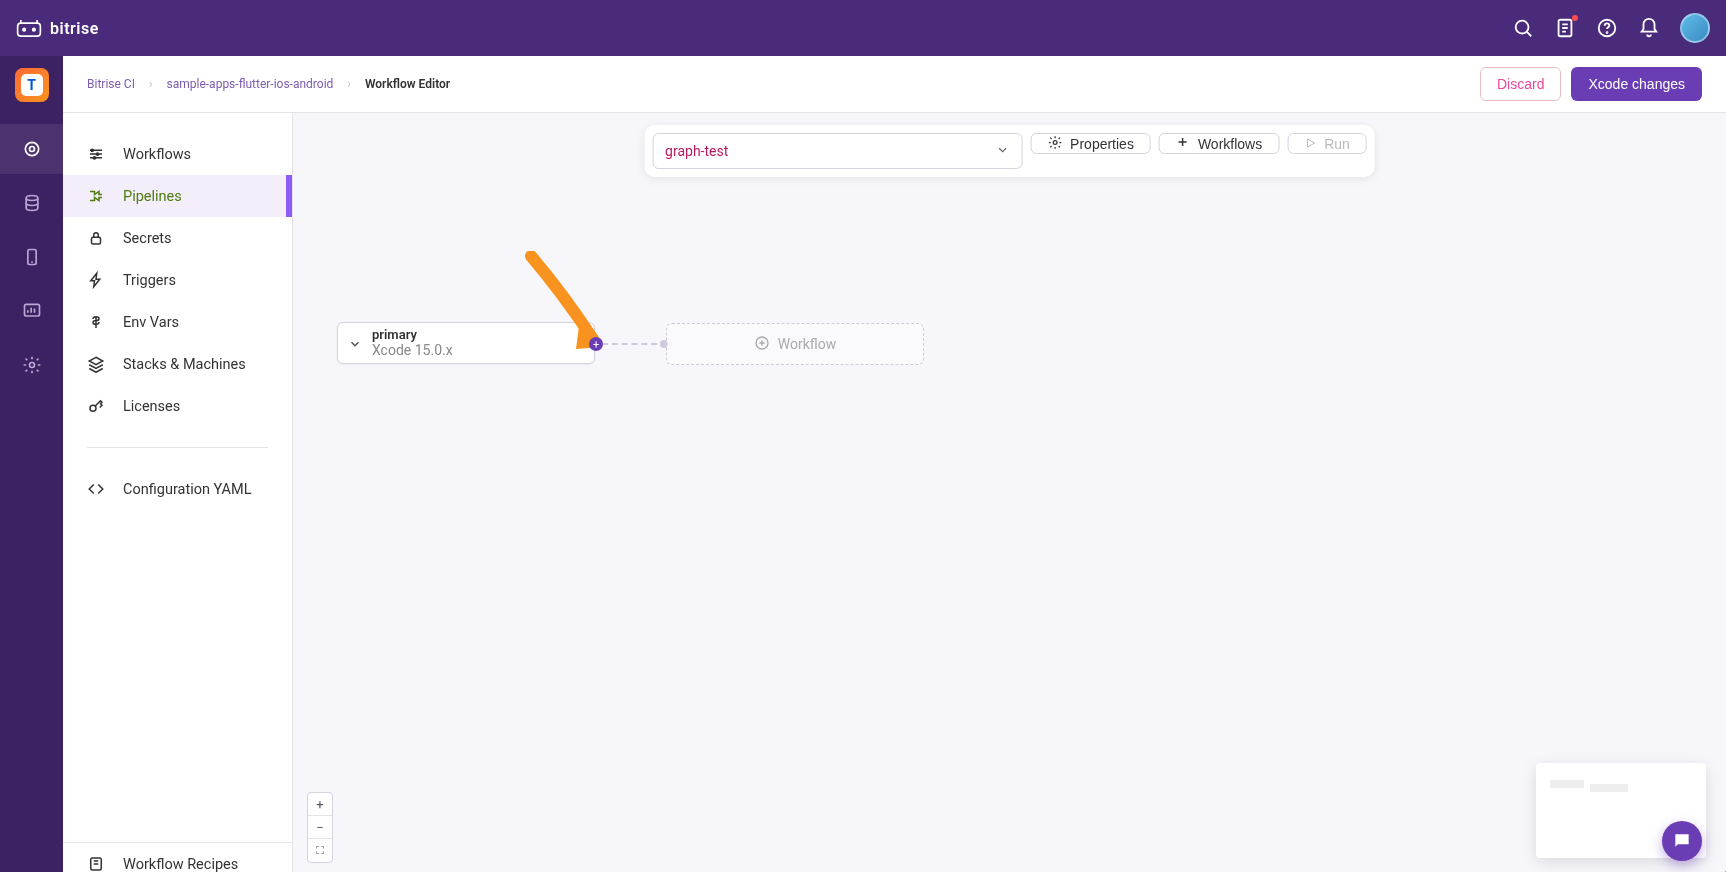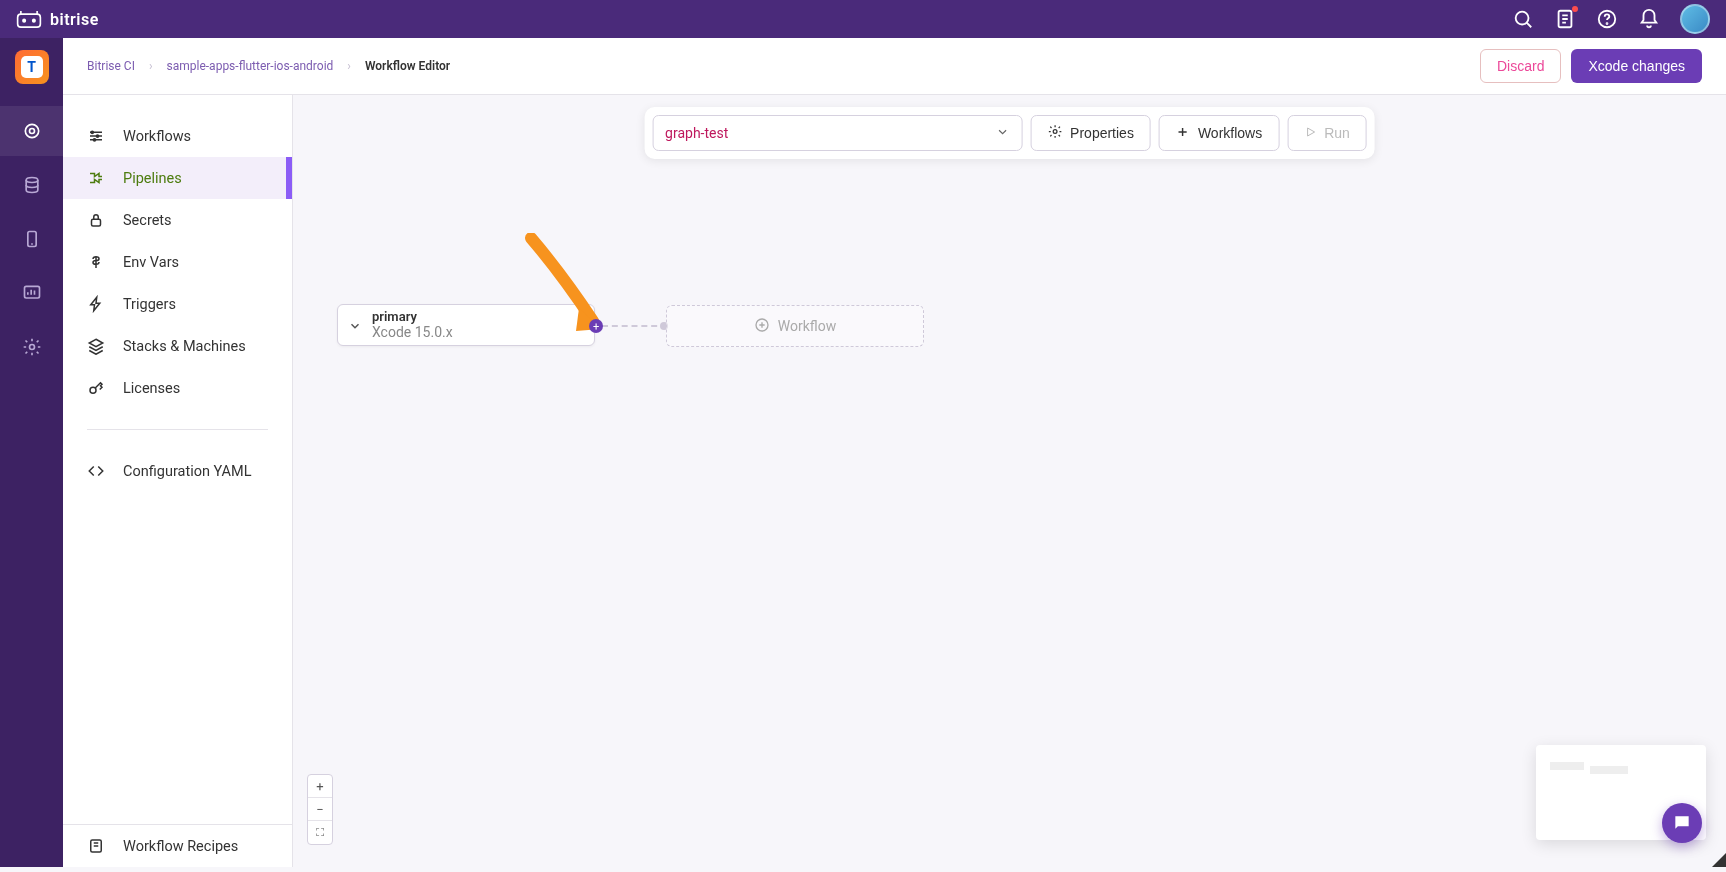--- a/index.html
+++ b/index.html
@@ -1,19 +1,19 @@
 <!DOCTYPE html>
 <html><head>
 <meta charset="utf-8">
 <style>
 * { box-sizing: border-box; margin: 0; padding: 0; }
 body { font-family: -apple-system, BlinkMacSystemFont, "Segoe UI", Roboto, sans-serif; background: #f7f6fa; height: 872px; width: 1726px; overflow: hidden; }
 
 
-.top-header { height: 38px; background: #4a2a7a; display: flex; align-items: center; justify-content: space-between; padding: 0 16px; }
+.top-header { height: 56px; background: #4a2a7a; display: flex; align-items: center; justify-content: space-between; padding: 0 16px; }
 .logo-area { display: flex; align-items: center; gap: 8px; color: white; }
 .logo-area svg { width: 26px; height: 20px; }
 .logo-text { font-weight: 600; font-size: 16px; letter-spacing: 0.5px; }
 .header-right { display: flex; align-items: center; gap: 20px; }
 .header-icon { width: 22px; height: 22px; color: white; cursor: pointer; position: relative; }
 .header-icon.notif::after { content: ''; position: absolute; top: -2px; right: -2px; width: 6px; height: 6px; background: #ff4d4d; border-radius: 50%; }
 .avatar { width: 30px; height: 30px; border-radius: 50%; background: linear-gradient(135deg,#5fbce5,#3a8ac5); border: 2px solid rgba(255,255,255,0.4); cursor: pointer; }
 
 
 .main-layout { display: flex; height: calc(872px - 43px); }
@@ -50,21 +50,21 @@
 .side-item .icon { width:18px; height:18px; display:inline-flex; align-items:center; justify-content:center; color:inherit; }
 .side-divider { height:1px; background:#e5e3e9; margin: 20px 24px; }
 .sidebar-bottom { margin-top:auto; border-top:1px solid #e5e3e9; }
 
 
 .canvas { flex:1; background:#f7f6fa; position:relative; }
 
 
 .float-toolbar { position:absolute; top:12px; left:50%; transform:translateX(-50%); display:flex; gap:8px; background:white; padding:8px; border-radius:10px; box-shadow:0 2px 10px rgba(0,0,0,0.08); }
 .wf-select { width:370px; height:36px; border:1px solid #d6d1df; border-radius:6px; padding:0 12px; display:flex; align-items:center; justify-content:space-between; cursor:pointer; font-size:14px; color:#be185d; background:white; }
-.float-btn { height:36px; border:1px solid #d6d1df; border-radius:6px; padding:0 16px; display:flex; align-items:center; gap:8px; font-size:14px; cursor:pointer; background:white; color:#333; }
+.float-btn { height:21px; border:1px solid #d6d1df; border-radius:6px; padding:0 16px; display:flex; align-items:center; gap:8px; font-size:14px; cursor:pointer; background:white; color:#333; }
 .float-btn.disabled { color:#bbb; cursor:not-allowed; }
 
 
 .node-primary { position:absolute; top:209px; left:44px; width:258px; height:42px; background:white; border:1px solid #d6d1df; border-radius:6px; display:flex; align-items:center; padding:0 10px; gap:10px; box-shadow:0 1px 3px rgba(0,0,0,0.05); }
 .node-primary .chev { width:14px; height:14px; color:#555; }
 .node-primary .node-text { display:flex; flex-direction:column; line-height:1.2; }
 .node-primary .title { font-size:13px; font-weight:600; color:#333; }
 .node-primary .sub { font-size:14px; color:#888; }
 .node-plus { position:absolute; top:224px; left:296px; width:14px; height:14px; background:#6b3db5; border-radius:50%; color:white; display:flex; align-items:center; justify-content:center; font-size:11px; cursor:pointer; z-index:5; }
 .node-placeholder { position:absolute; top:210px; left:373px; width:258px; height:42px; border:1px dashed #cfc9d9; border-radius:6px; display:flex; align-items:center; justify-content:center; gap:8px; color:#aaa; font-size:14px; background:rgba(255,255,255,0.4); cursor:pointer;}
@@ -206,32 +206,32 @@
               <svg viewBox="0 0 24 24" fill="none" stroke="currentColor" stroke-width="2">
                 <rect x="6" y="11" width="12" height="9" rx="2"></rect>
                 <path d="M9 11V8a3 3 0 016 0v3"></path>
               </svg>
             </span>
           <span>Secrets</span>
         </div>
         <div class="side-item">
           <span class="icon">
               <svg viewBox="0 0 24 24" fill="none" stroke="currentColor" stroke-width="2">
+                <path d="M13 3L5 13h5l-1 8 8-10h-5l1-8z"></path>
+              </svg>
+            </span>
+          <span>Triggers</span>
+        </div>
+        <div class="side-item">
+          <span class="icon">
+              <svg viewBox="0 0 24 24" fill="none" stroke="currentColor" stroke-width="2">
                 <path d="M12 4v16M8 8c0-1.5 1.5-3 4-3s4 1 4 2.5-1 2.5-4 2.5-4 1-4 2.5 1.5 2.5 4 2.5 4-1.5 4-3"></path>
               </svg>
             </span>
           <span>Env Vars</span>
-        </div>
-        <div class="side-item">
-          <span class="icon">
-              <svg viewBox="0 0 24 24" fill="none" stroke="currentColor" stroke-width="2">
-                <path d="M13 3L5 13h5l-1 8 8-10h-5l1-8z"></path>
-              </svg>
-            </span>
-          <span>Triggers</span>
         </div>
         <div class="side-item">
           <span class="icon">
               <svg viewBox="0 0 24 24" fill="none" stroke="currentColor" stroke-width="2">
                 <path d="M12 3l9 5-9 5-9-5 9-5z"></path>
                 <path d="M3 13l9 5 9-5"></path>
                 <path d="M3 18l9 5 9-5"></path>
               </svg>
             </span>
           <span>Stacks &amp; Machines</span>

